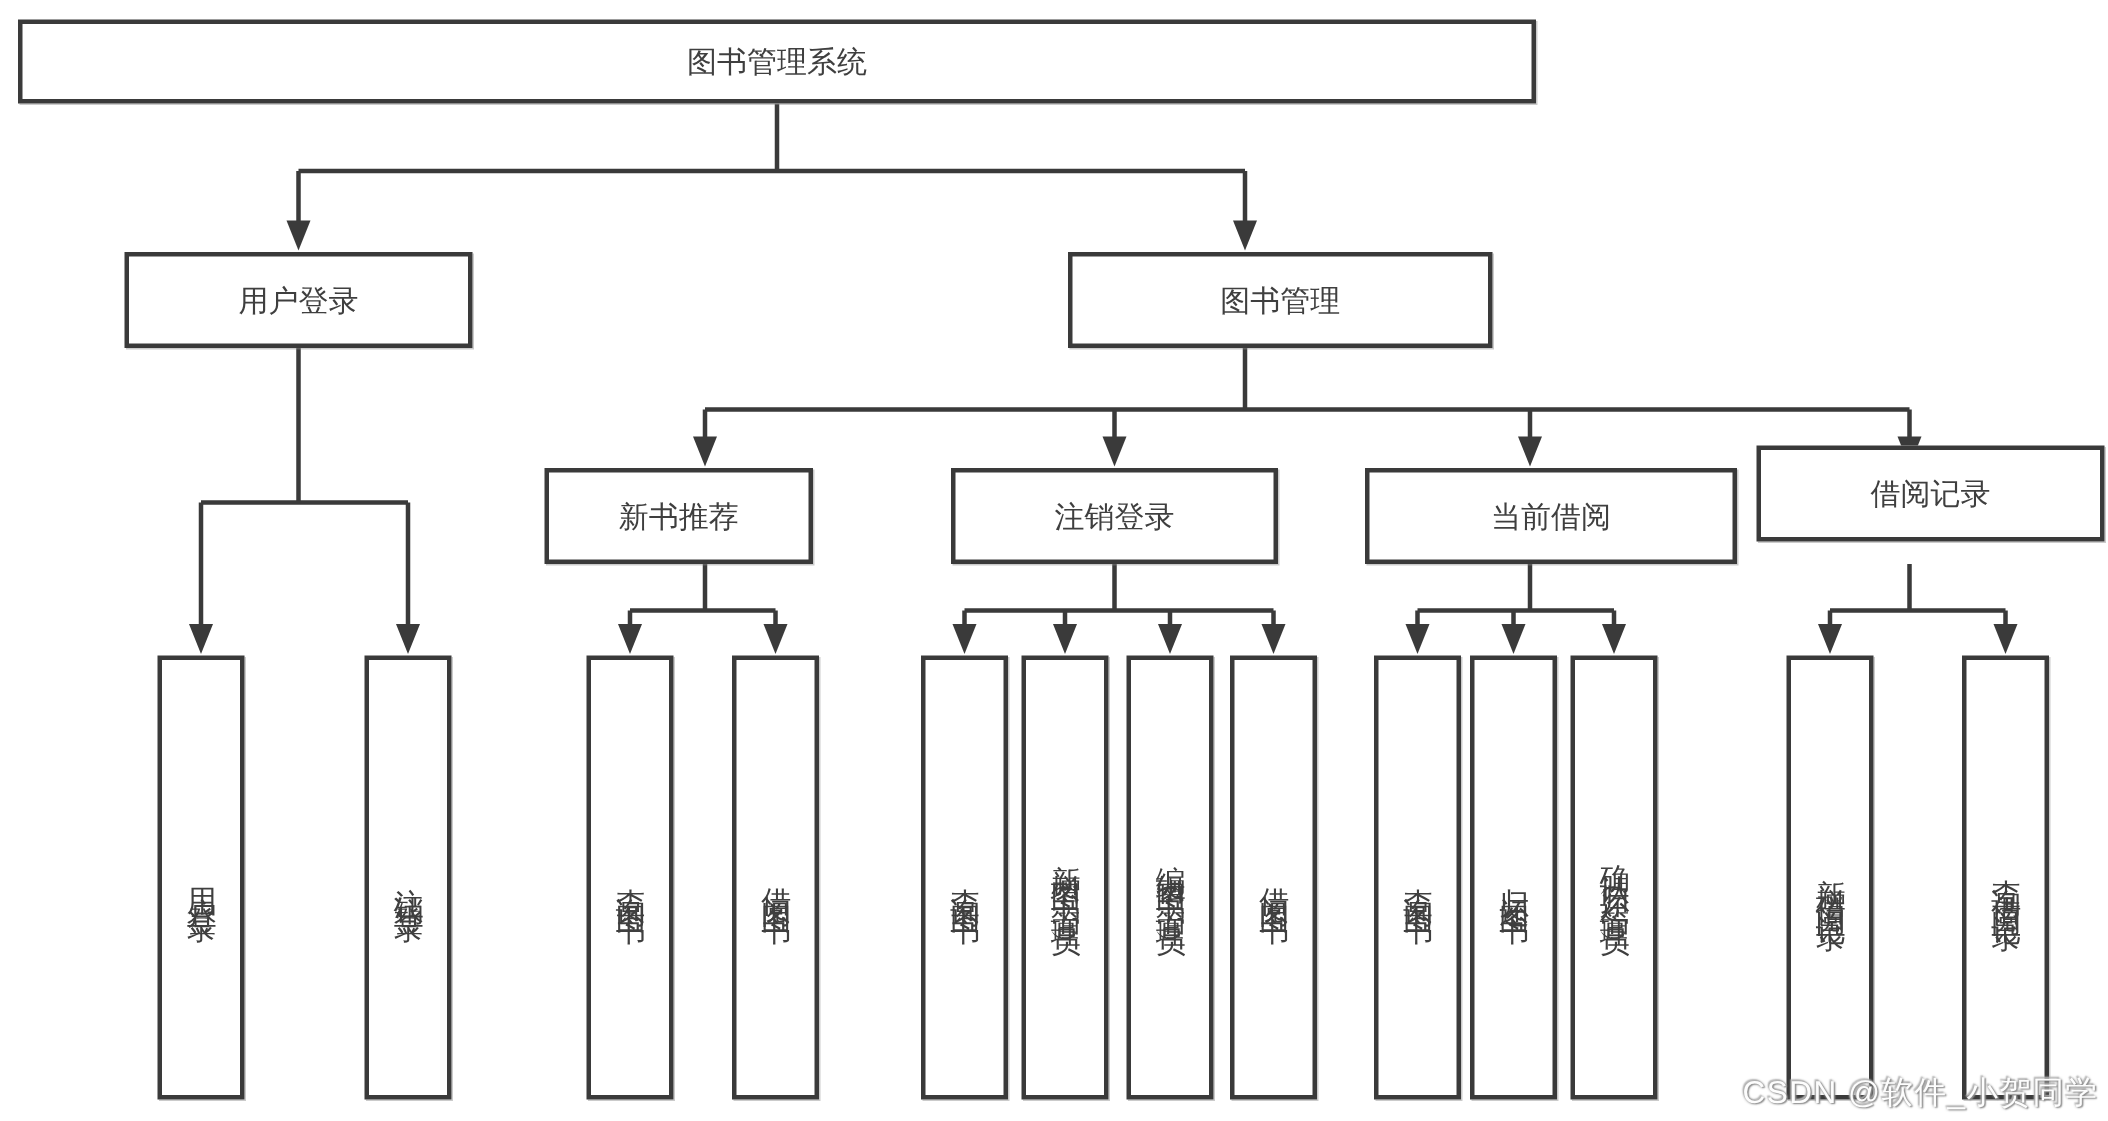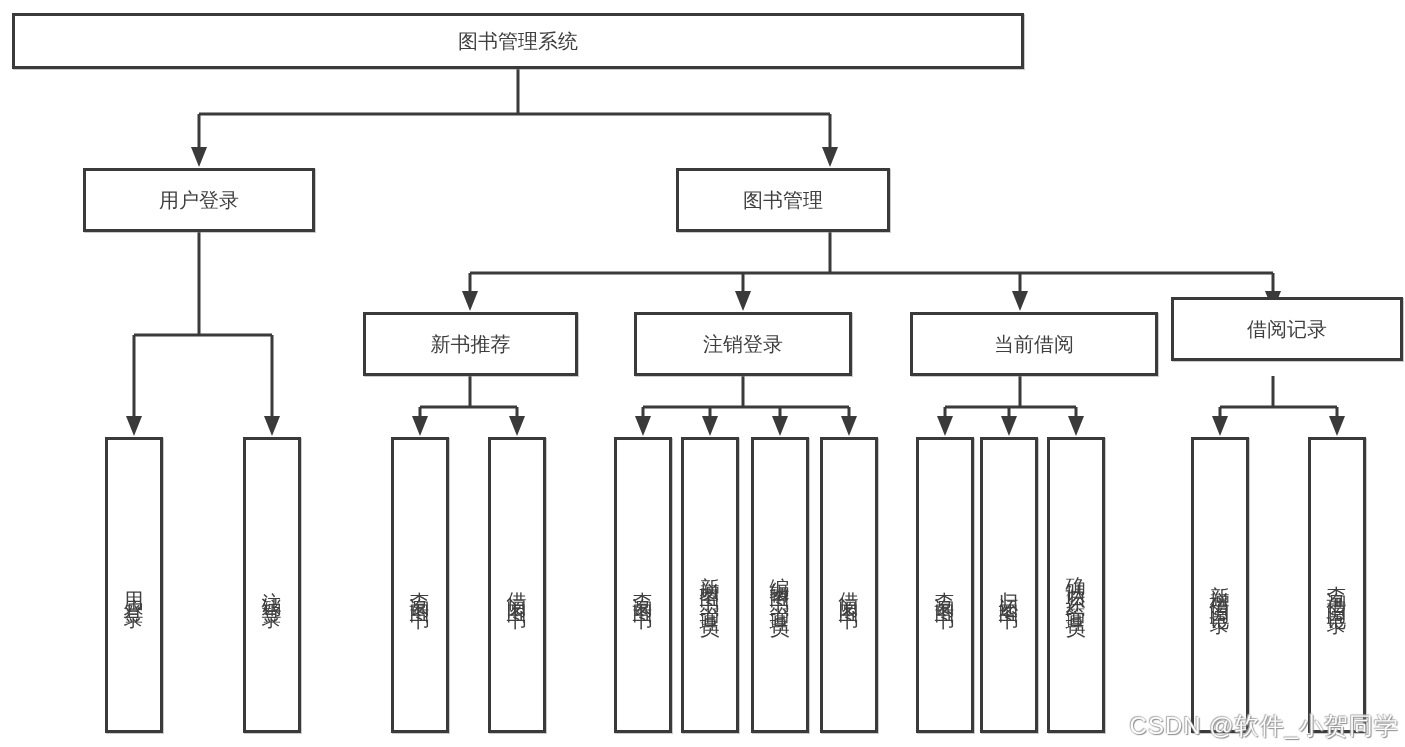--- a/index.html
+++ b/index.html
@@ -27,21 +27,21 @@
     writing-mode:vertical-rl;
     text-orientation:mixed;
     letter-spacing:6px;
     line-height:1;
     font-size:20px;
     padding-top:6px;
   }
   .watermark{
     position:absolute;
     right:6px;bottom:5px;
-    font-size:24px;
+    font-size:21px;
     color:#fdfdfd;
     text-shadow:0 0 2px #8f8f8f, 1px 1px 1px #8f8f8f, -1px -1px 1px #bdbdbd;
     letter-spacing:1px;
     pointer-events:none;
   }
 </style>
 </head>
 <body>
 
 <div id="stage">
@@ -82,23 +82,23 @@
       <polygon points="1001,416 1017,416 1009,436"></polygon>
       <polygon points="1068,416 1084,416 1076,436"></polygon>
       <polygon points="1212,416 1228,416 1220,436"></polygon>
       <polygon points="1329,416 1345,416 1337,436"></polygon>
     </g>
   </svg>
 
   <div class="node" style="left:12px;top:13px;width:1012px;height:56px;">图书管理系统</div>
 
   <div class="node" style="left:83px;top:168px;width:232px;height:64px;">用户登录</div>
-  <div class="node" style="left:676px;top:168px;width:214px;height:64px;">图书管理</div>
+  <div class="node" style="left:712px;top:168px;width:283px;height:64px;">图书管理</div>
 
-  <div class="node" style="left:363px;top:312px;width:215px;height:64px;">新书推荐</div>
+  <div class="node" style="left:363px;top:312px;width:179px;height:64px;">新书推荐</div>
   <div class="node" style="left:634px;top:312px;width:218px;height:64px;">注销登录</div>
   <div class="node" style="left:910px;top:312px;width:248px;height:64px;">当前借阅</div>
   <div class="node" style="left:1171px;top:297px;width:232px;height:64px;text-align:right;">借阅记录</div>
 
   <div class="node node-v" style="left:105px;top:437px;width:58px;height:296px;">用户登录</div>
   <div class="node node-v" style="left:243px;top:437px;width:58px;height:296px;">注销登录</div>
 
   <div class="node node-v" style="left:391px;top:437px;width:58px;height:296px;">查询图书</div>
   <div class="node node-v" style="left:488px;top:437px;width:58px;height:296px;">借阅图书</div>
 

